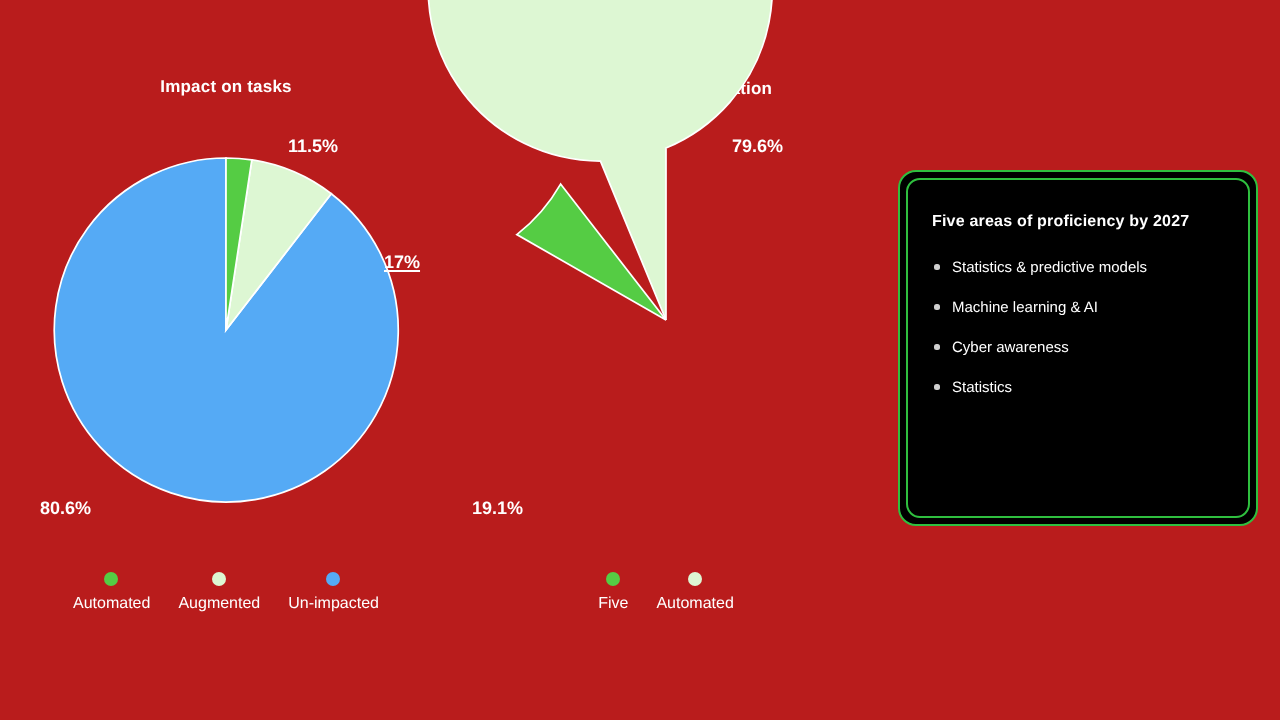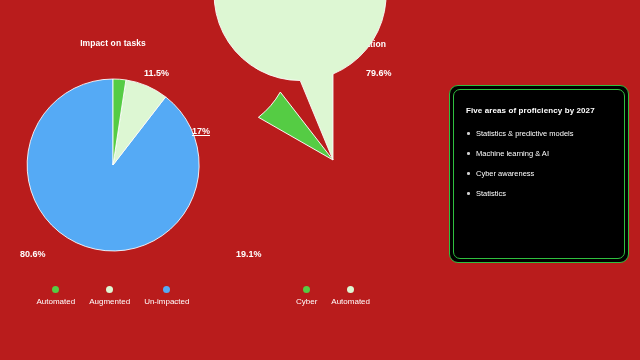--- a/index.html
+++ b/index.html
@@ -211,21 +211,21 @@
         <path fill="#55cc44" stroke="#ffffff" stroke-width="1" d="M 100 100 L 100 0 A 100 100 0 0 1 61.9 7.6 Z" transform="rotate(-37.8 100 100)"></path>
       </svg>
     </div>
 
     <div class="slice-label" id="c2-lbl-free">79.6%</div>
     <div class="slice-label" id="c2-lbl-unchanged">19.1%</div>
 
     <div class="legend">
       <div class="legend-item">
         <span class="legend-swatch" style="background:#55cc44"></span>
-        <span>Cyber</span>
+        <span>Five</span>
       </div>
       <div class="legend-item">
         <span class="legend-swatch" style="background:#ddf7d3"></span>
         <span>Automated</span>
       </div>
     </div>
   </div>
 
   <div id="info-panel">
     <div id="info-panel-inner">

